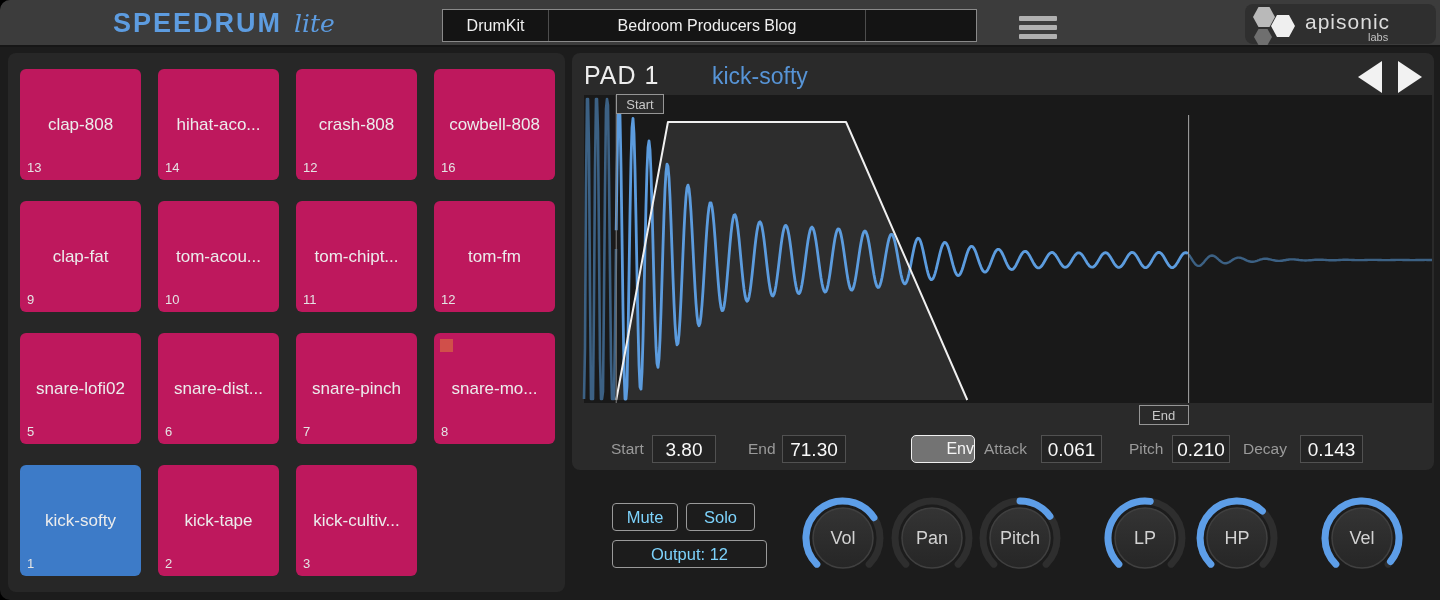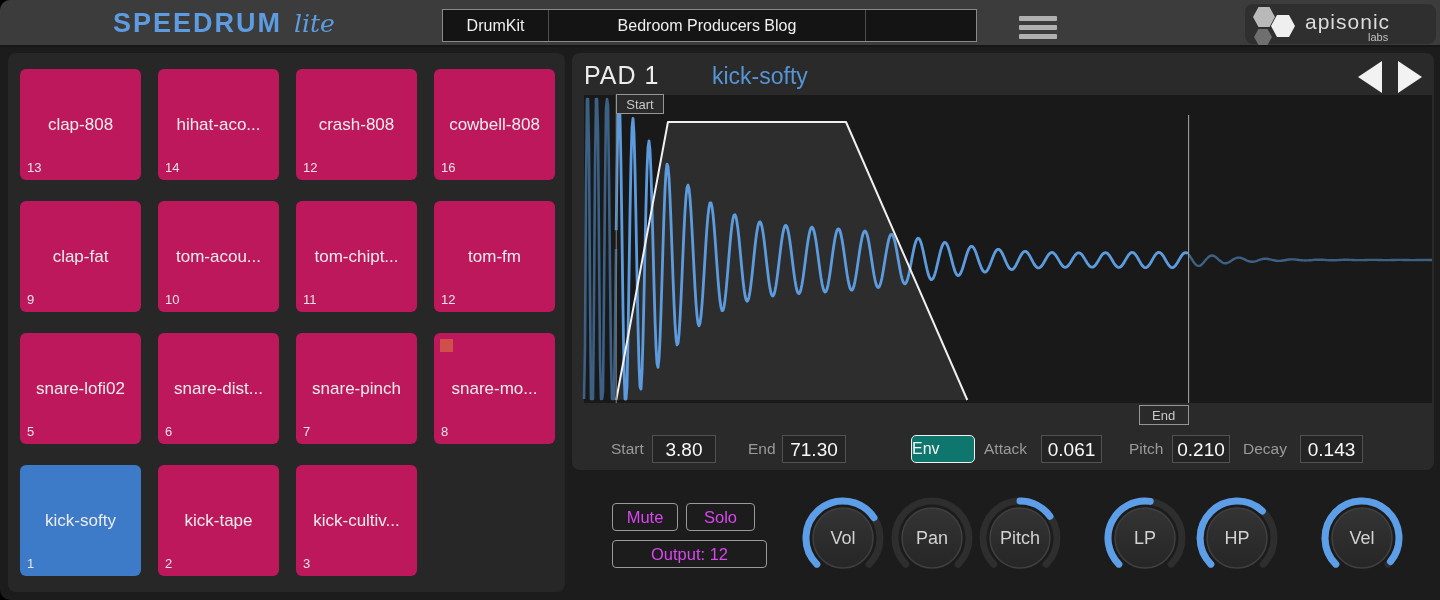--- a/index.html
+++ b/index.html
@@ -42,24 +42,24 @@
   .arrow-right{left:826px;border-top:16px solid transparent;border-bottom:16px solid transparent;border-left:24px solid #f2f2f2;}
 
   .wavebox{position:absolute;left:12px;top:42px;width:848px;height:308px;background:#191919;}
   .wavebox svg{position:absolute;left:0;top:0;overflow:visible;}
   .marker-label{position:absolute;height:20px;line-height:20px;padding:0 9px;border:1px solid #969696;background:#2a2a2a;color:#c8c8c8;font-size:13px;box-sizing:border-box;cursor:ew-resize;z-index:3;}
   .start-label{top:-1px;}
   .end-label{top:310px;}
 
   .ctl-label{position:absolute;top:382px;height:28px;line-height:28px;font-size:15.5px;color:#9a9a9a;}
   .ctl-box{position:absolute;top:382px;height:28px;line-height:28px;text-align:center;font-size:19px;color:#fafafa;background:#242424;border:1px solid #515151;box-sizing:border-box;cursor:ns-resize;}
-  .env-btn{position:absolute;top:382px;left:339px;width:64px;height:28px;line-height:26px;text-align:left;font-size:16px;color:#f5f5f5;background:#0f766e;border:1.5px solid #f0f0f0;border-radius:5px;box-sizing:border-box;cursor:pointer;}
-
-  
-  .btn{position:absolute;height:28px;line-height:26px;text-align:center;font-size:16.5px;color:#d946ef;border:1px solid #9a9a9a;border-radius:4px;box-sizing:border-box;background:transparent;cursor:pointer;}
+  .env-btn{position:absolute;top:382px;left:339px;width:64px;height:28px;line-height:26px;text-align:right;font-size:16px;color:#f5f5f5;background:#737373;border:1.5px solid #f0f0f0;border-radius:5px;box-sizing:border-box;cursor:pointer;}
+
+  
+  .btn{position:absolute;height:28px;line-height:26px;text-align:center;font-size:16.5px;color:#7dd3fc;border:1px solid #9a9a9a;border-radius:4px;box-sizing:border-box;background:transparent;cursor:pointer;}
   .knob{position:absolute;width:84px;height:84px;cursor:pointer;}
 </style>
 </head>
 <body>
 
 <div id="app">
 
   <div class="topbar">
     <div class="logo">
       <span class="logo-main">SPEEDRUM</span>

